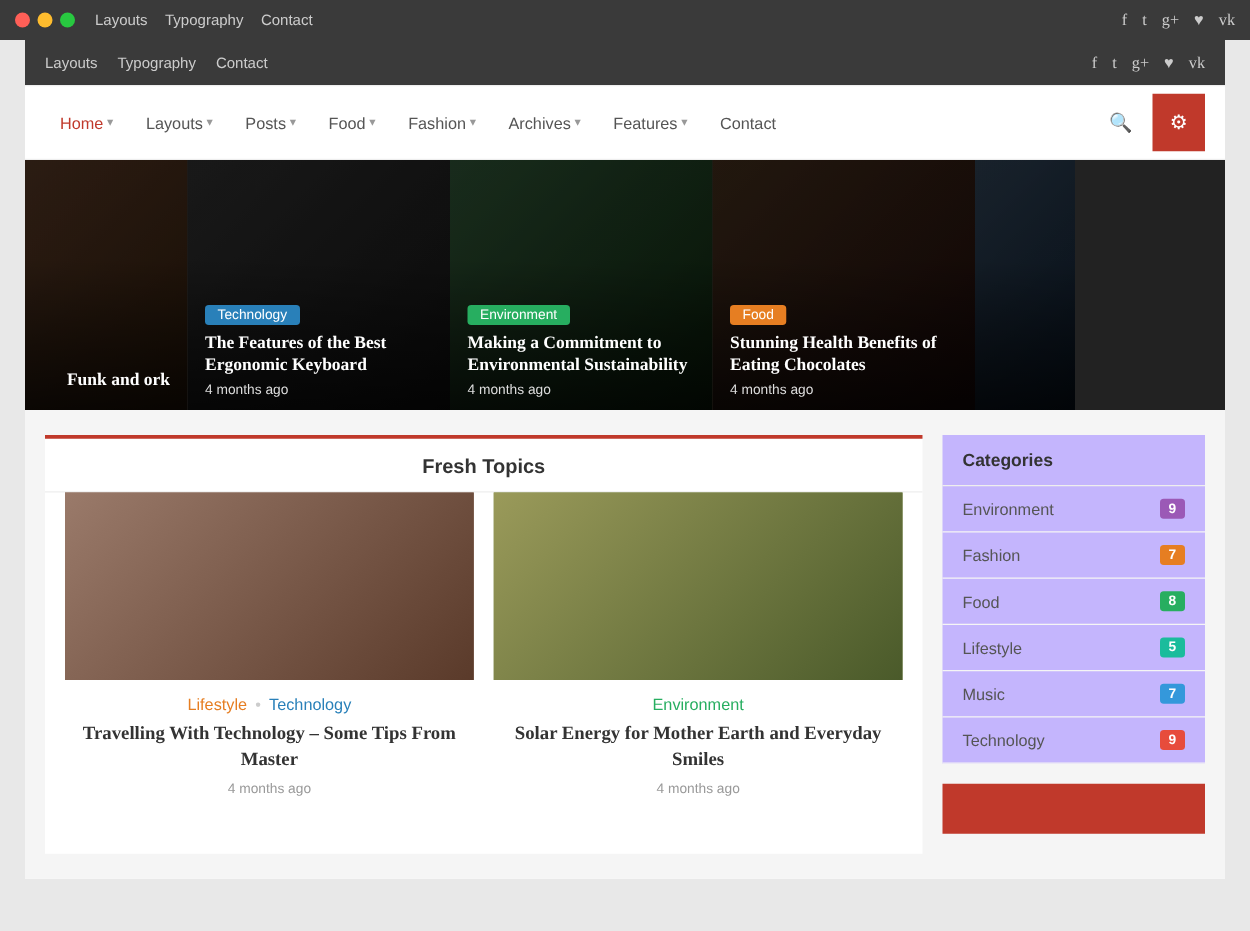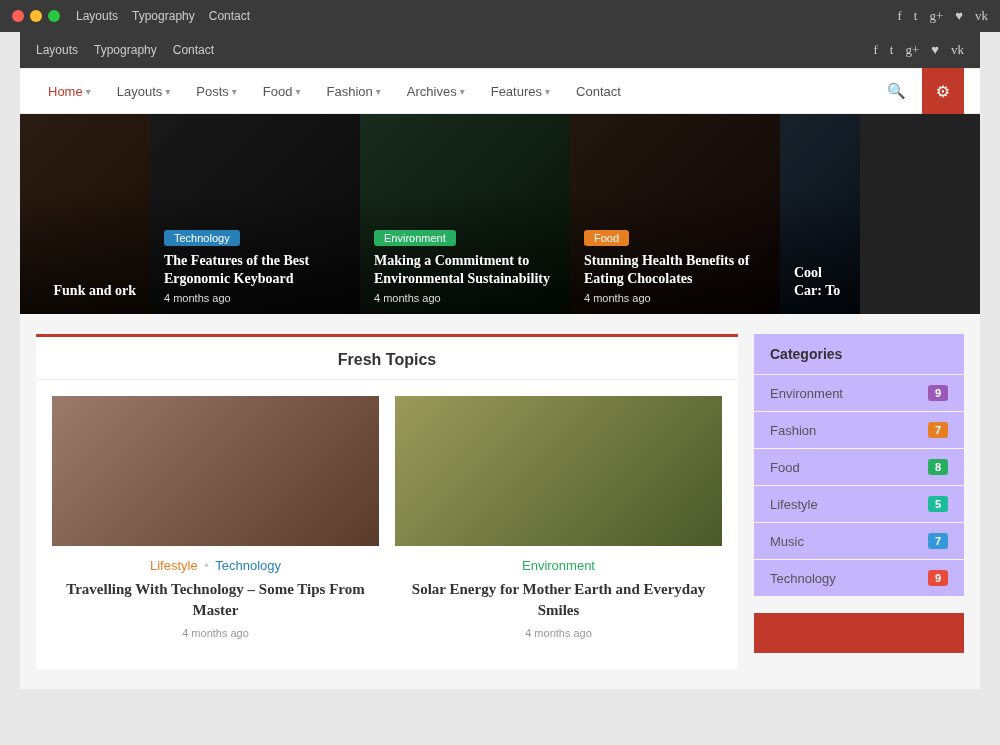--- a/index.html
+++ b/index.html
@@ -48,21 +48,21 @@
     .site-logo span.v-red { color: #c0392b; font-weight: bold; }
     .site-tagline { color: #999; font-size: 13px; font-family: Arial, sans-serif; margin-top: 4px; }
 
     
     .main-nav {
       border-top: 1px solid #eee;
       border-bottom: 1px solid #eee;
       display: flex;
       align-items: center;
       padding: 0 16px;
-      height: 46px;
+      height: 60px;
       position: relative;
     }
     .main-nav-items { display: flex; align-items: center; flex: 1; gap: 2px; }
     .nav-item {
       padding: 0 12px;
       height: 46px;
       display: flex;
       align-items: center;
       font-family: Arial, sans-serif;
       font-size: 13px;
@@ -150,21 +150,20 @@
     }
     .section-header {
       border-top: 3px solid #c0392b;
       padding: 14px 16px 10px;
       font-size: 16px;
       font-family: Arial, sans-serif;
       font-weight: bold;
       color: #333;
       text-align: center;
       border-bottom: 1px solid #eee;
-      margin-bottom: 16px;
     }
     .articles-grid {
       display: flex;
       gap: 16px;
       padding: 0 16px;
     }
     .article-card { flex: 1; }
     .article-img {
       width: 100%;
       height: 150px;
@@ -371,23 +370,20 @@
       <div class="slide-content">
         <div class="slide-badge badge-food">Food</div>
         <div class="slide-title">Stunning Health Benefits of Eating Chocolates</div>
         <div class="slide-meta">4 months ago</div>
       </div>
     </div>
 
     <div class="slide slide-partial">
       <div class="slide-bg" style="background-color:#1a2a3a; background-image: linear-gradient(135deg, #2a3a4a 0%, #0a1828 100%);"></div>
       <div class="slide-overlay"></div>
-      <div class="slide-content">
-        <div class="slide-title">Cool Car: To</div>
-      </div>
     </div>
   </div>
 
   <div class="content-area">
 
     <div class="fresh-topics">
       <div class="section-header">Fresh Topics</div>
       <div class="articles-grid">
 
         <div class="article-card">

